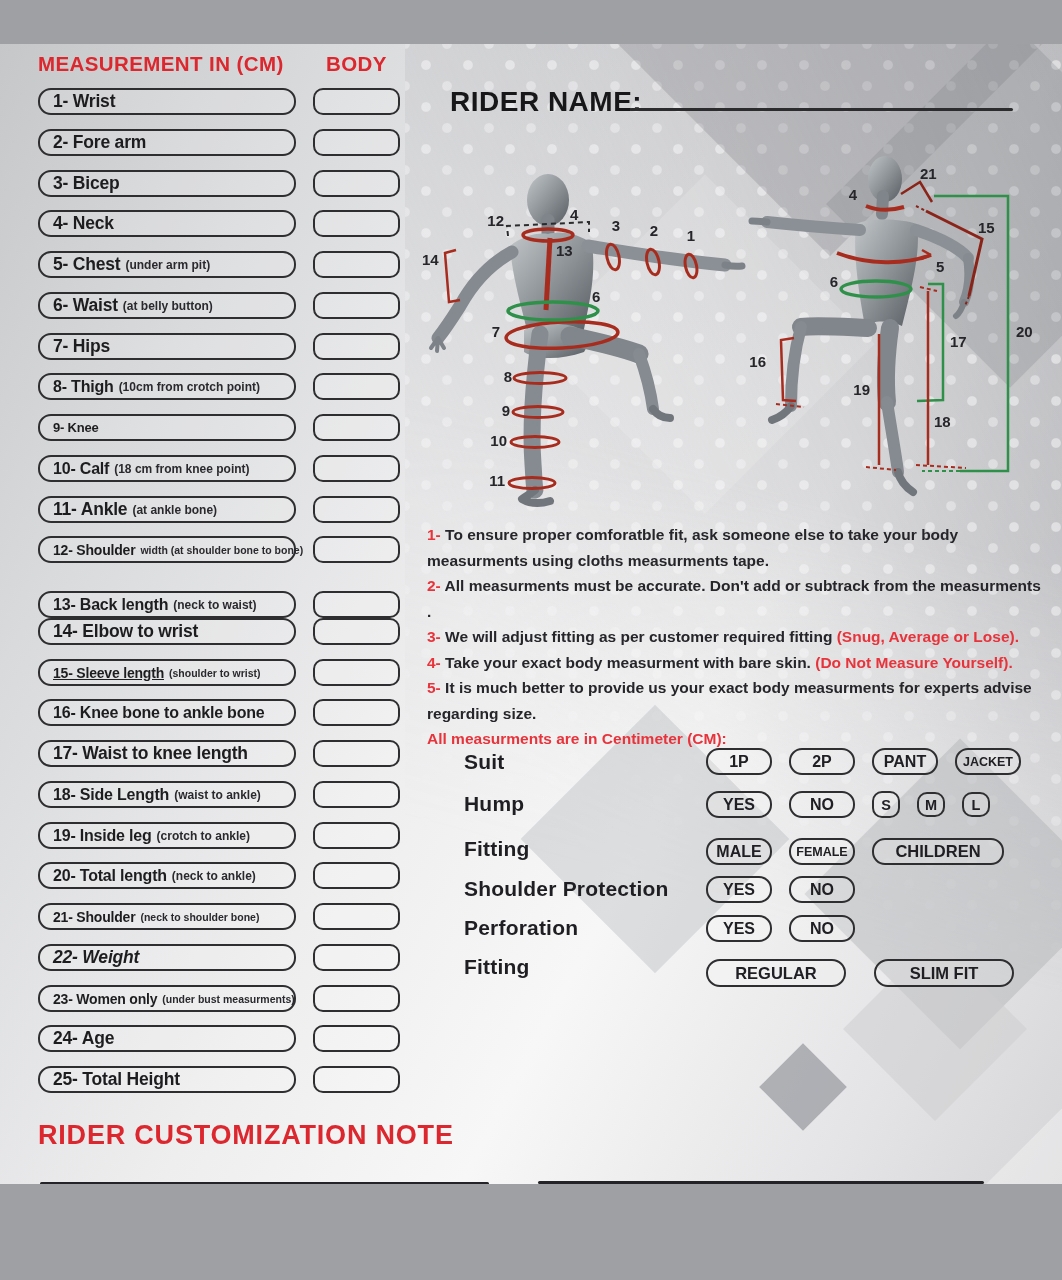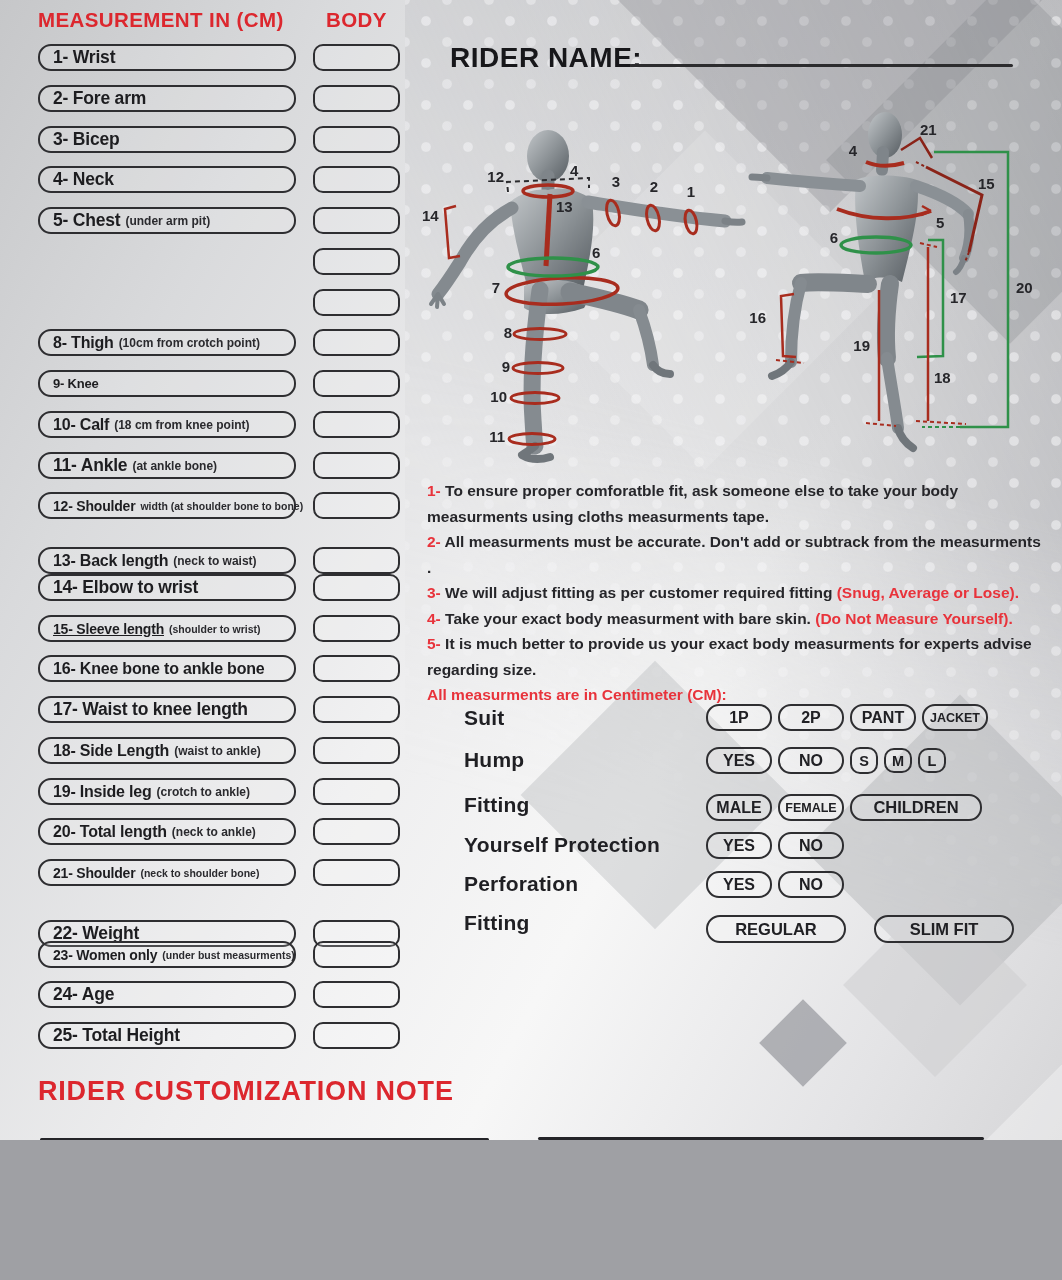--- a/index.html
+++ b/index.html
@@ -1,19 +1,20 @@
 <!DOCTYPE html>
 <html style="--red: #dc272e; --red_bright: #e8333b; --ink: #1e1e22; --border: #2e2e31; --green: #2f9149; --dark_red: #a82c1e; --maroon: #8a2318;"><head>
 <meta charset="utf-8">
 <style>
   html,body{margin:0;padding:0;background:#9fa0a4;}
   .page{
     position:relative;width:1062px;height:1140px;overflow:hidden;
     font-family:"Liberation Sans",sans-serif;
     background:linear-gradient(118deg,#c6c7c9 0%,#d9dadc 20%,#eeeeef 46%,#f7f7f7 64%,#e4e4e6 86%,#d6d6d8 100%);
+    margin-top:44px;
   }
   
   .dots{
     position:absolute;left:405px;top:0;width:657px;height:960px;pointer-events:none;
     background:
       radial-gradient(circle, rgba(245,245,247,.55) 4.3px, rgba(245,245,247,0) 5.4px) 0 0 / 42px 42px,
       radial-gradient(circle, rgba(245,245,247,.45) 4.3px, rgba(245,245,247,0) 5.4px) 21px 21px / 42px 42px,
       linear-gradient(245deg, rgba(148,149,154,.60) 0%, rgba(173,174,178,.38) 42%, rgba(200,200,203,.12) 78%);
     -webkit-mask-image:linear-gradient(195deg,#000 46%,transparent 84%);
             mask-image:linear-gradient(195deg,#000 46%,transparent 84%);
@@ -35,21 +36,21 @@
   }
   
   .rider-name{position:absolute;left:450px;top:42px;font-size:28px;font-weight:800;color:#17171a;letter-spacing:.5px;}
   .rider-line{position:absolute;left:630px;top:64px;width:383px;height:3px;background:#2c2c2e;border-radius:2px;}
   
   .instructions{position:absolute;left:427px;top:478px;width:614px;font-size:15.5px;line-height:25.5px;font-weight:700;color:#26262a;}
   .instructions p{margin:0;}
   .rd{color:var(--red_bright);}
   
   .opt-label{position:absolute;left:464px;font-size:21px;font-weight:800;color:#1f1f23;letter-spacing:.2px;}
-  .opt-row{position:absolute;left:706px;display:flex;gap:6px;}
+  .opt-row{position:absolute;left:706px;display:flex;gap:17px;}
   .opt-row.glast{gap:16px;}
   .opt-btn{
     box-sizing:border-box;height:27px;border:2.5px solid var(--border);border-radius:13px;
     display:flex;align-items:center;justify-content:center;font-weight:700;color:#202024;
     background:rgba(255,255,255,.18);cursor:pointer;
   }
   .md{width:66px;font-size:16px}
   .sm{font-size:12.5px}
   .sm2{font-size:12px;height:25px;margin-top:1px}
   .tiny{width:28px;border-radius:10px;font-size:14.5px}
@@ -110,23 +111,31 @@
         <div class="m-value"></div>
       </div>
       <div class="m-row" style="top: 207px;">
         <div class="m-label">
           <span class="nm" style="font-size: 17.5px;">5- Chest</span>
           <span class="nt" style="font-size: 12px;">(under arm pit)</span>
         </div>
         <div class="m-value"></div>
       </div>
       <div class="m-row" style="top: 248px;">
+        <div class="m-label">
+          <span class="nm" style="font-size: 17.5px;">6- Waist</span>
+          <span class="nt" style="font-size: 12px;">(at belly button)</span>
+        </div>
         <div class="m-value"></div>
       </div>
       <div class="m-row" style="top: 289px;">
+        <div class="m-label">
+          <span class="nm" style="font-size: 17.5px;">7- Hips</span>
+          <span class="nt" style="font-size: 12px;"></span>
+        </div>
         <div class="m-value"></div>
       </div>
       <div class="m-row" style="top: 329px;">
         <div class="m-label">
           <span class="nm" style="font-size: 16px;">8- Thigh</span>
           <span class="nt" style="font-size: 12px;">(10cm from crotch point)</span>
         </div>
         <div class="m-value"></div>
       </div>
       <div class="m-row" style="top: 370px;">
@@ -213,21 +222,21 @@
         </div>
         <div class="m-value"></div>
       </div>
       <div class="m-row" style="top: 859px;">
         <div class="m-label">
           <span class="nm" style="font-size: 14px;">21- Shoulder</span>
           <span class="nt" style="font-size: 10.5px;">(neck to shoulder bone)</span>
         </div>
         <div class="m-value"></div>
       </div>
-      <div class="m-row" style="top: 920px;">
+      <div class="m-row" style="top: 900px; font-style: italic;">
         <div class="m-label">
           <span class="nm" style="font-size: 17.5px;">22- Weight</span>
           <span class="nt" style="font-size: 12px;"></span>
         </div>
         <div class="m-value"></div>
       </div>
       <div class="m-row" style="top: 941px;">
         <div class="m-label">
           <span class="nm" style="font-size: 14px;">23- Women only</span>
           <span class="nt" style="font-size: 10.5px;">(under bust measurments)</span>
@@ -382,21 +391,21 @@
         <div class="opt-btn tiny">S</div>
         <div class="opt-btn tiny sm2">M</div>
         <div class="opt-btn tiny sm2">L</div>
       </div>
       <div class="opt-label" style="top: 793px;">Fitting</div>
       <div class="opt-row" style="top: 794px;">
         <div class="opt-btn md">MALE</div>
         <div class="opt-btn md sm">FEMALE</div>
         <div class="opt-btn wide">CHILDREN</div>
       </div>
-      <div class="opt-label" style="top: 833px;">Yourself Protection</div>
+      <div class="opt-label" style="top: 833px;">Shoulder Protection</div>
       <div class="opt-row" style="top: 832px;">
         <div class="opt-btn md">YES</div>
         <div class="opt-btn md">NO</div>
       </div>
       <div class="opt-label" style="top: 872px;">Perforation</div>
       <div class="opt-row" style="top: 871px;">
         <div class="opt-btn md">YES</div>
         <div class="opt-btn md">NO</div>
       </div>
       <div class="opt-label" style="top: 911px;">Fitting</div>

